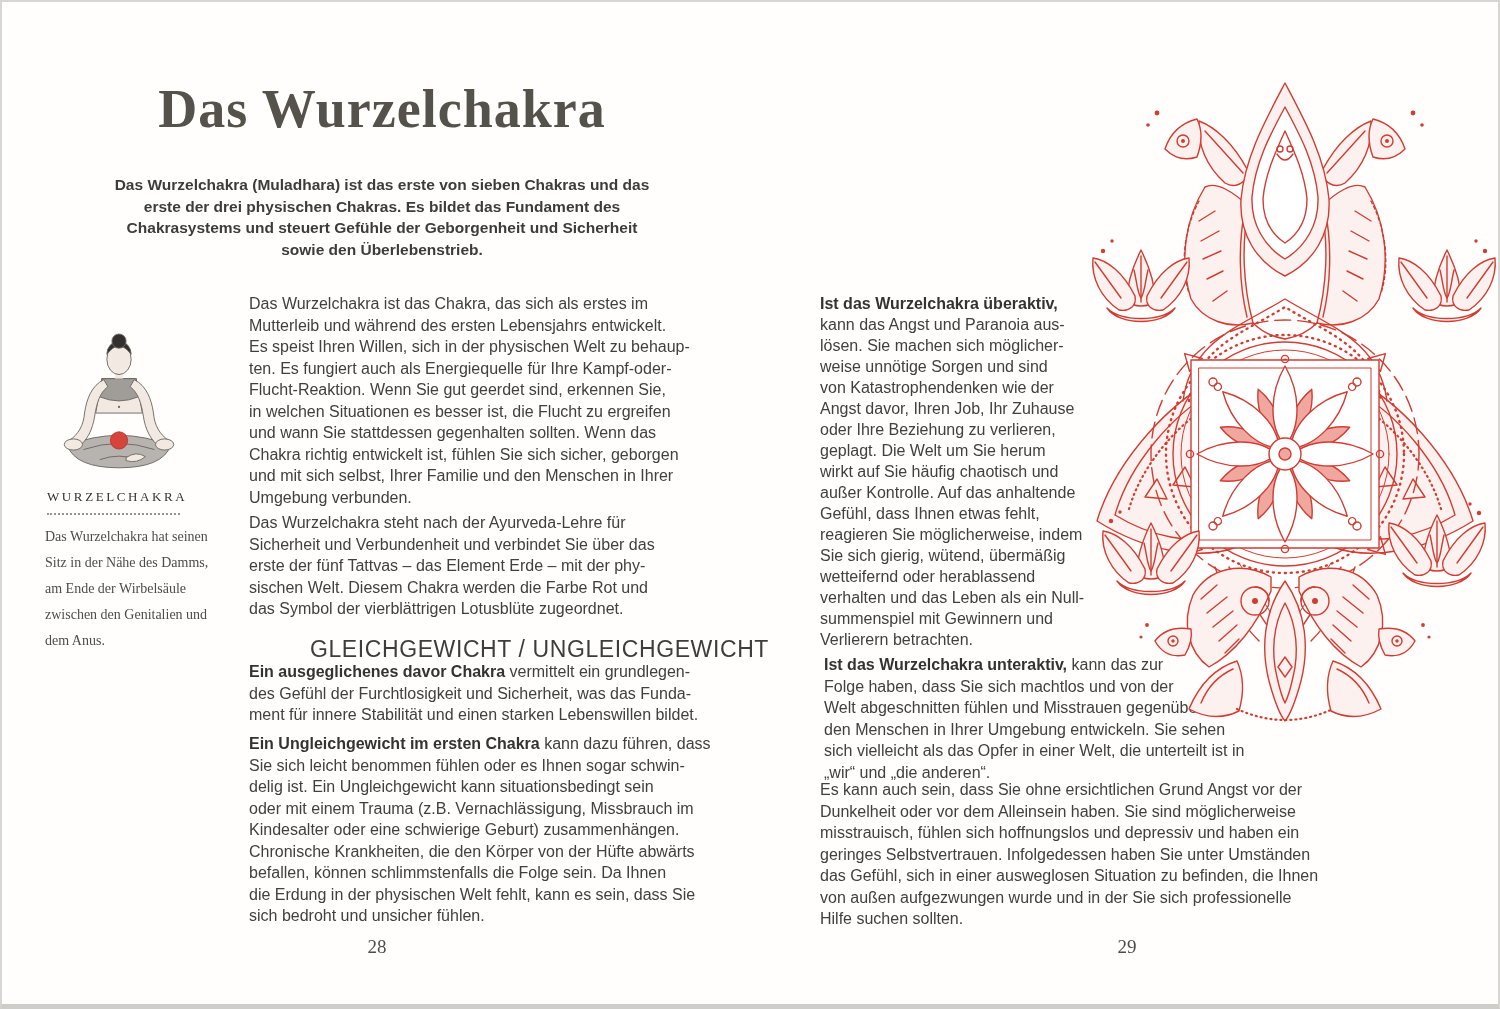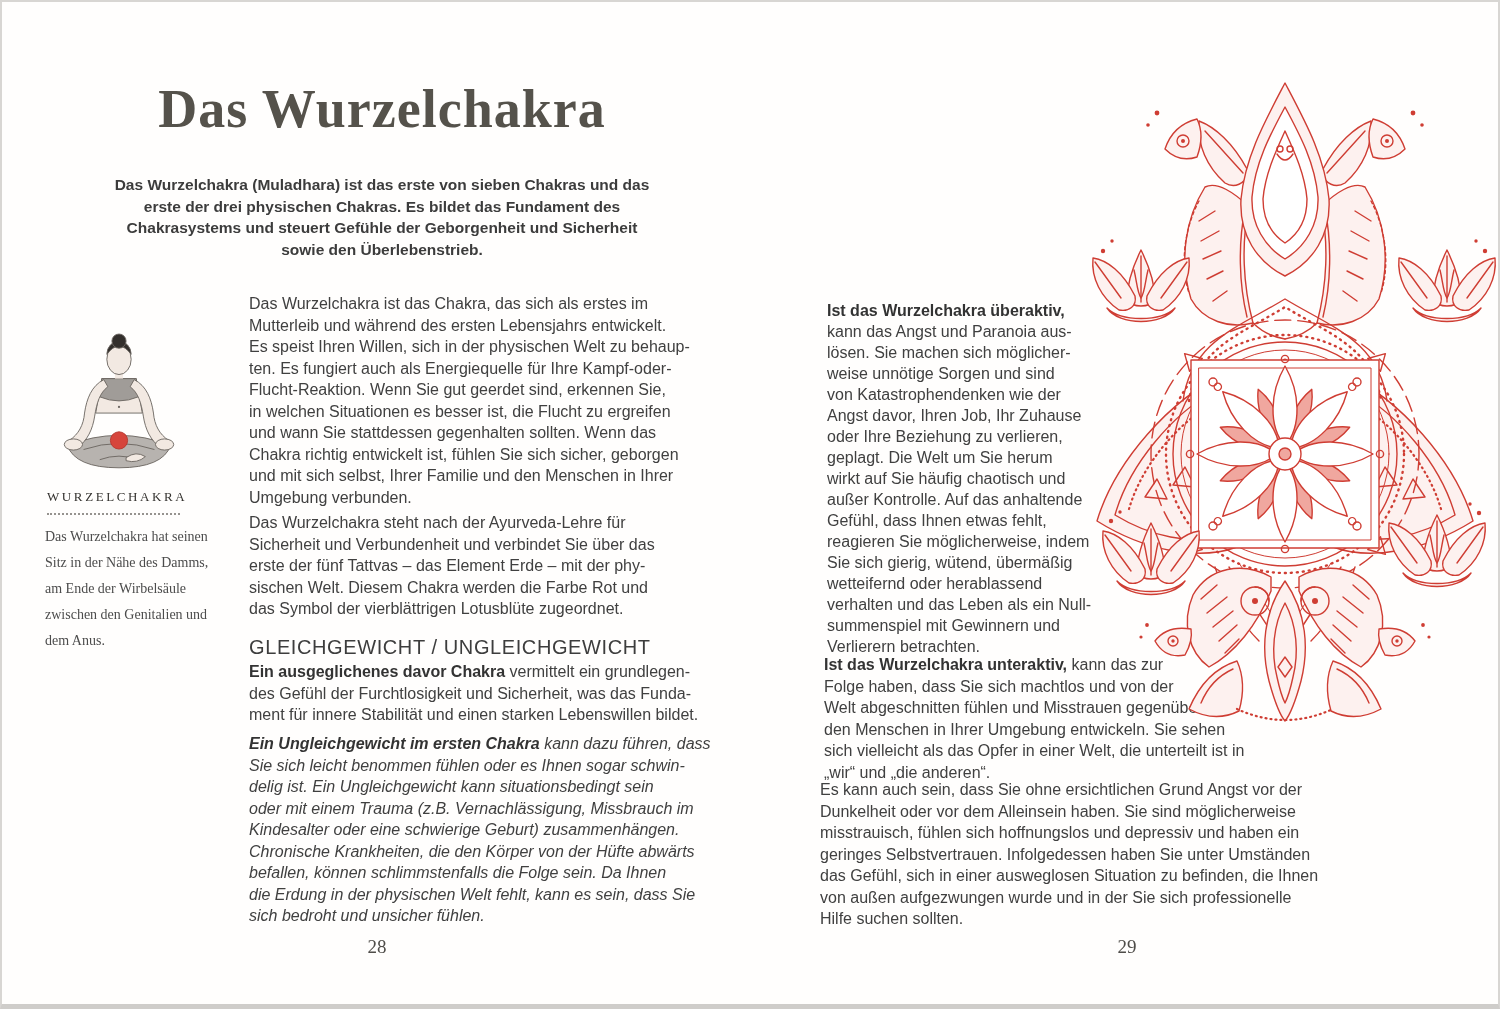--- a/index.html
+++ b/index.html
@@ -6,21 +6,21 @@
   .spread{position:relative;width:1500px;height:1009px;background:#fffefd;
     border:2px solid #d8d6d3;border-bottom:5px solid #cfcdca;box-sizing:border-box;
     overflow:hidden;font-family:"Liberation Sans",sans-serif;color:#3f3f3f;}
   .abs{position:absolute;}
   .serif{font-family:"Liberation Serif","DejaVu Serif",serif;}
   .pre{white-space:pre-line;}
   .title{font-size:54px;color:#55524b;text-align:center;letter-spacing:1px;font-weight:700;}
   .intro{font-size:15.5px;font-weight:bold;color:#3c3c3c;line-height:21.5px;text-align:center;}
   .body-text{font-size:16px;line-height:21.5px;color:#404040;}
   .lead{font-weight:bold;color:#333;}
-  .section-heading{font-size:20px;letter-spacing:.6px;color:#3d3d3d;}
+  .section-heading{font-size:23px;letter-spacing:.6px;color:#3d3d3d;text-align:right;}
   .fig-label{font-size:13px;letter-spacing:2.6px;color:#34322f;}
   .dotted-rule{border-top:2px dotted #96938f;height:0;}
   .caption{font-size:14px;line-height:26px;color:#4c4c4c;}
   .pagenum{font-size:19px;color:#4f4d49;text-align:center;}
 </style>
 </head>
 <body>
 
 <div class="spread">
 
@@ -74,33 +74,33 @@
 Umgebung verbunden.</div>
   <div class="abs body-text pre" style="left:247px;top:510px;width:520px;">Das Wurzelchakra steht nach der Ayurveda-Lehre für
 Sicherheit und Verbundenheit und verbindet Sie über das
 erste der fünf Tattvas – das Element Erde – mit der phy-
 sischen Welt. Diesem Chakra werden die Farbe Rot und
 das Symbol der vierblättrigen Lotusblüte zugeordnet.</div>
   <div class="abs section-heading" style="left:247px;top:634px;width:520px;">GLEICHGEWICHT / UNGLEICHGEWICHT</div>
   <p class="abs body-text pre" style="left:247px;top:659px;width:520px;margin:0;"><span class="lead">Ein ausgeglichenes davor Chakra</span><span> vermittelt ein grundlegen-
 des Gefühl der Furchtlosigkeit und Sicherheit, was das Funda-
 ment für innere Stabilität und einen starken Lebenswillen bildet.</span></p>
-  <p class="abs body-text pre" style="left:247px;top:731px;width:520px;margin:0;font-style:italic;"><span class="lead">Ein Ungleichgewicht im ersten Chakra</span><span> kann dazu führen, dass
+  <p class="abs body-text pre" style="left:247px;top:731px;width:520px;margin:0;"><span class="lead">Ein Ungleichgewicht im ersten Chakra</span><span> kann dazu führen, dass
 Sie sich leicht benommen fühlen oder es Ihnen sogar schwin-
 delig ist. Ein Ungleichgewicht kann situationsbedingt sein
 oder mit einem Trauma (z.B. Vernachlässigung, Missbrauch im
 Kindesalter oder eine schwierige Geburt) zusammenhängen.
 Chronische Krankheiten, die den Körper von der Hüfte abwärts
 befallen, können schlimmstenfalls die Folge sein. Da Ihnen
 die Erdung in der physischen Welt fehlt, kann es sein, dass Sie
 sich bedroht und unsicher fühlen.</span></p>
 
   <div class="abs serif pagenum" style="left:0;top:934px;width:750px;">28</div>
 
-  <p class="abs body-text pre" style="left:818px;top:291px;width:300px;margin:7px;line-height:21px;"><span class="lead">Ist das Wurzelchakra überaktiv,</span><span>
+  <p class="abs body-text pre" style="left:818px;top:291px;width:300px;margin:0;line-height:21px;"><span class="lead">Ist das Wurzelchakra überaktiv,</span><span>
 kann das Angst und Paranoia aus-
 lösen. Sie machen sich möglicher-
 weise unnötige Sorgen und sind
 von Katastrophendenken wie der
 Angst davor, Ihren Job, Ihr Zuhause
 oder Ihre Beziehung zu verlieren,
 geplagt. Die Welt um Sie herum
 wirkt auf Sie häufig chaotisch und
 außer Kontrolle. Auf das anhaltende
 Gefühl, dass Ihnen etwas fehlt,

